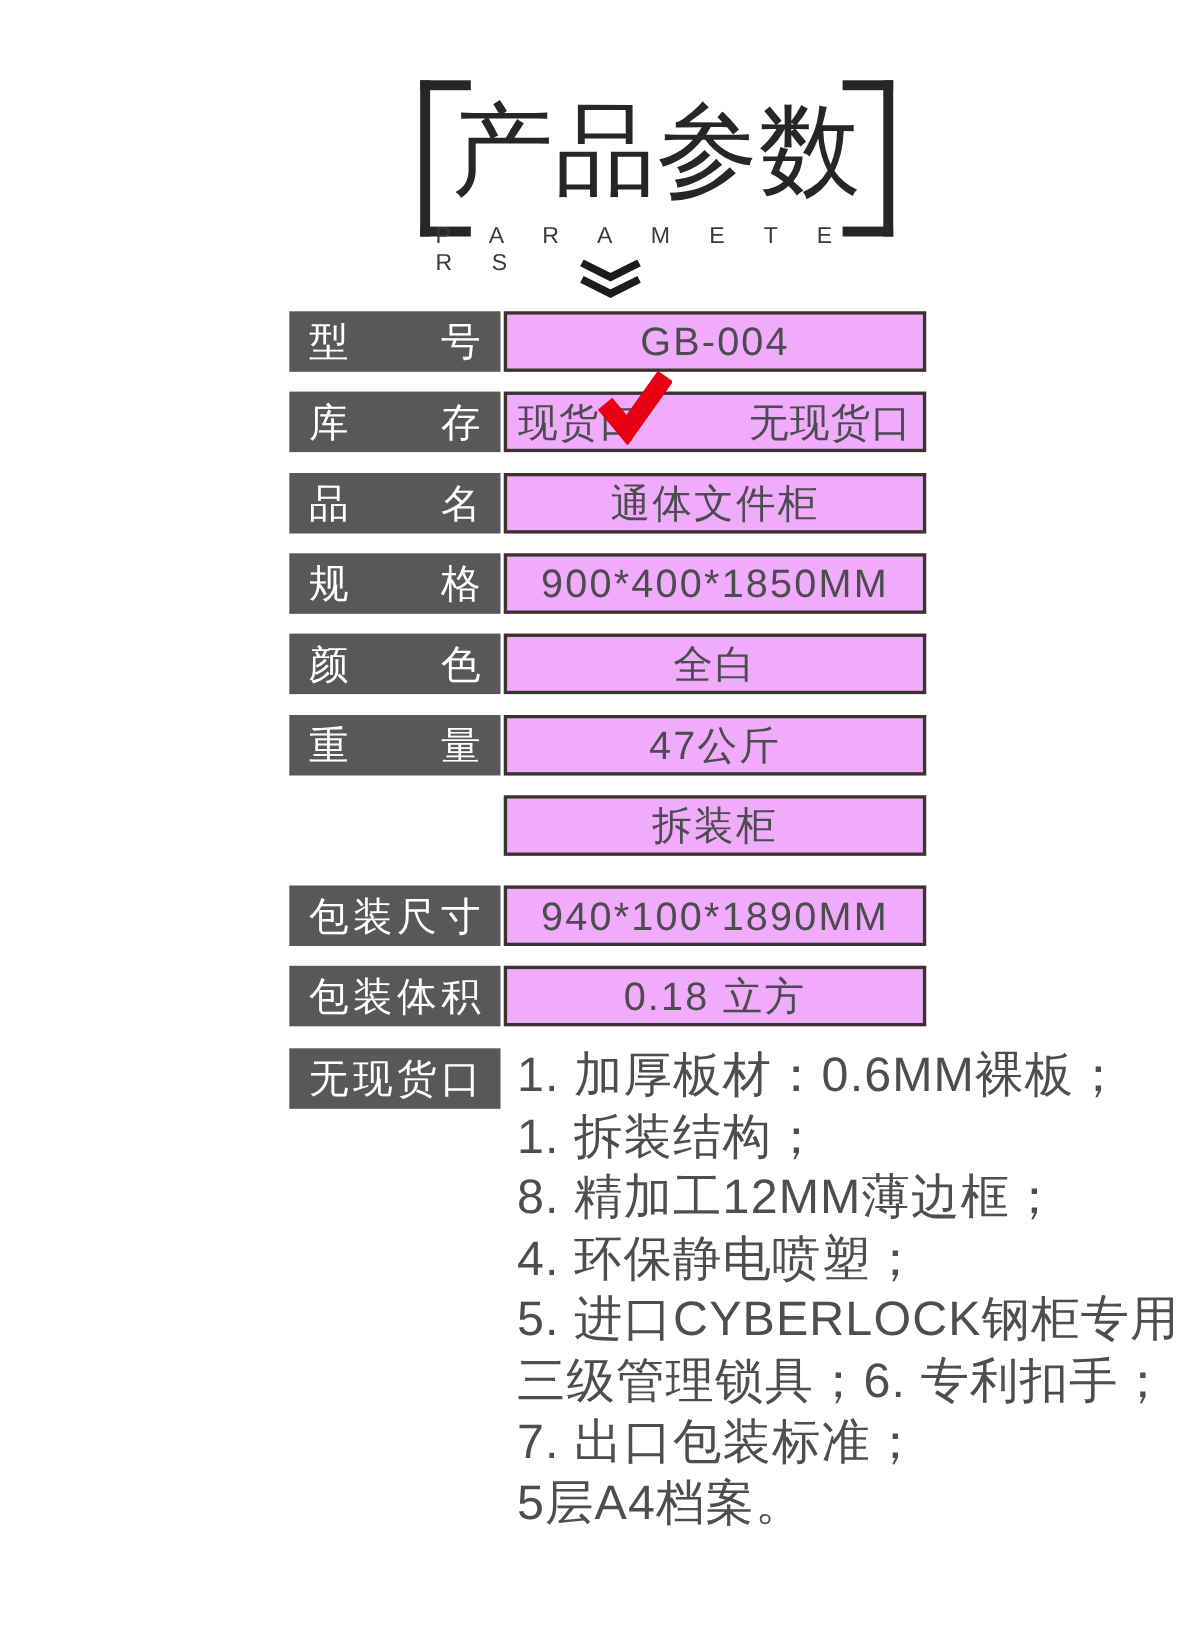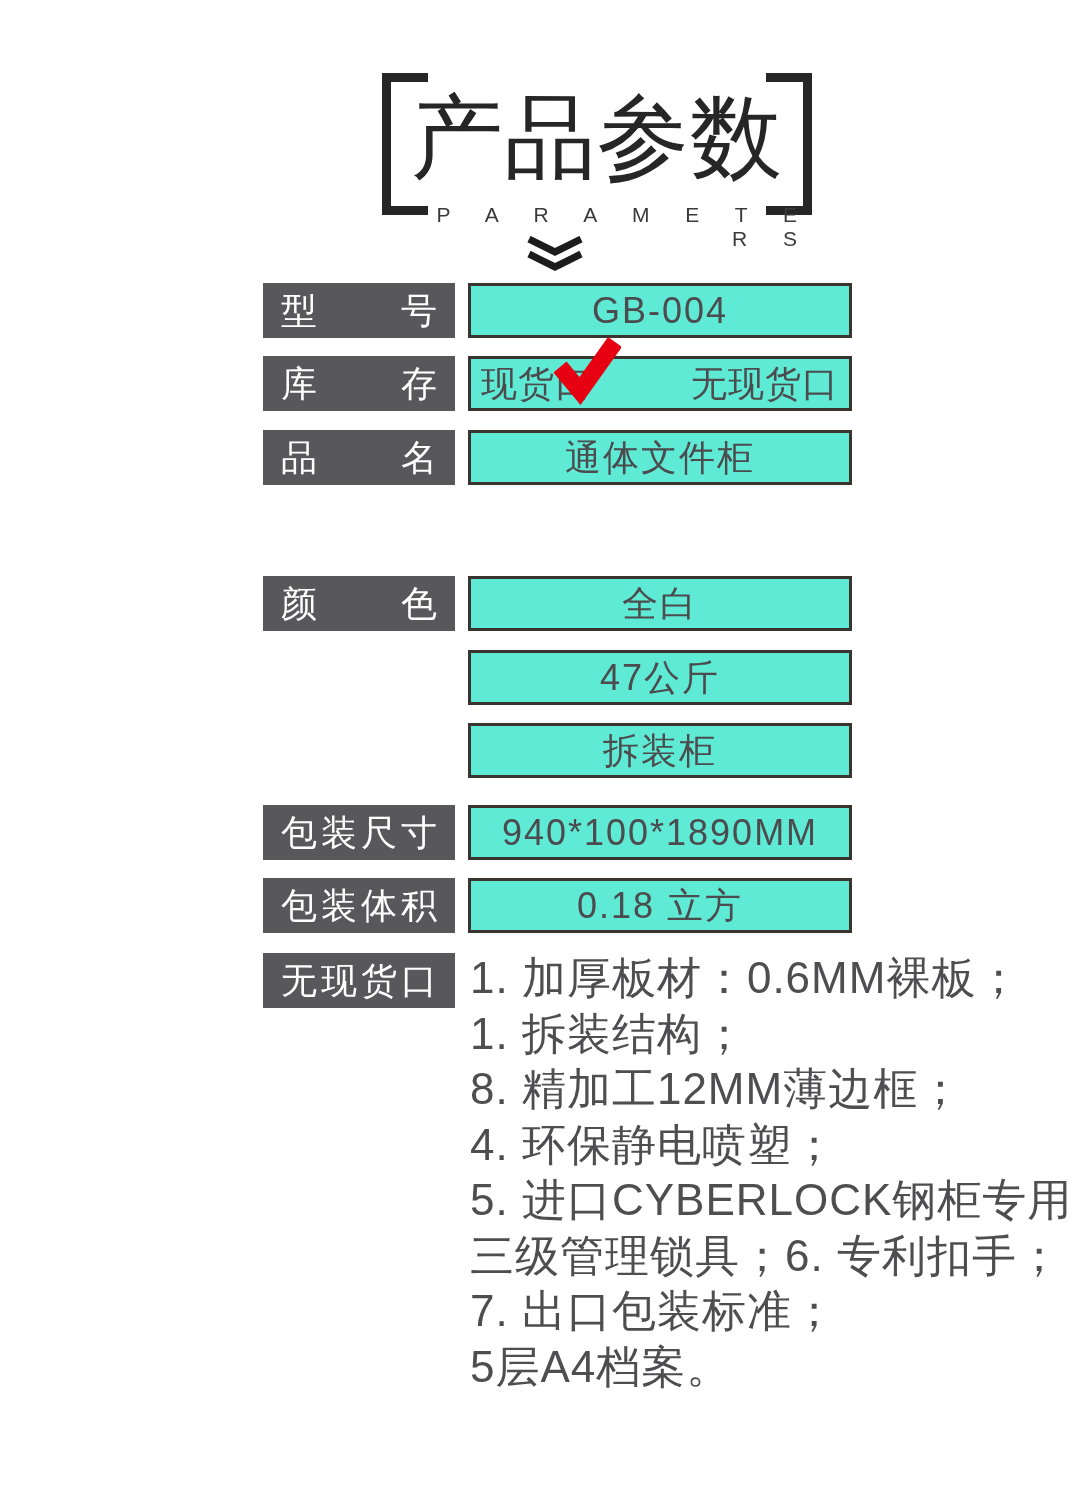--- a/index.html
+++ b/index.html
@@ -19,34 +19,34 @@
   
   .title-block{position:absolute;left:343px;top:73px;width:430px;height:142px;margin-left:39px;}
   .bracket{position:absolute;top:0;width:46px;height:142px;box-sizing:border-box;}
   .bracket.left{left:0;border-left:9px solid var(--title-color);border-top:9px solid var(--title-color);border-bottom:9px solid var(--title-color);}
   .bracket.right{right:0;border-right:9px solid var(--title-color);border-top:9px solid var(--title-color);border-bottom:9px solid var(--title-color);}
   .main-title{
     position:absolute;left:0;right:0;top:4px;height:120px;line-height:120px;
     text-align:center;font-size:92px;font-weight:500;color:var(--title-color);letter-spacing:1px;
   }
   .sub-title{
-    position:absolute;left:14px;right:0;top:130px;text-align:right;
+    position:absolute;left:14px;right:0;top:130px;text-align:left;
     font-size:21px;letter-spacing:15px;color:var(--subtitle-color);font-weight:400;
   }
   .chevron{position:absolute;left:524px;top:236px;width:62px;height:36px;}
   
   .spec-row{position:absolute;left:263px;width:687px;height:55px;}
   .spec-label{
     position:absolute;left:0;top:0;width:192px;height:55px;box-sizing:border-box;
     background:var(--label-bg);color:#ffffff;font-size:36px;line-height:55px;
     padding:0 18px;text-align:justify;text-align-last:justify;
   }
   .spec-value{
-    position:absolute;left:205px;top:0;width:384px;height:55px;box-sizing:border-box;
-    background:#5eead4;border:3px solid var(--value-border);
+    position:absolute;left:195px;top:0;width:384px;height:55px;box-sizing:border-box;
+    background:#f0abfc;border:3px solid var(--value-border);
     font-size:36px;line-height:49px;letter-spacing:2px;color:var(--value-text);
     text-align:center;white-space:nowrap;
   }
   .spec-value.stock{
     display:flex;justify-content:space-between;align-items:center;
     padding:0 10px;text-align:left;letter-spacing:1px;
   }
   .stock-option{position:relative;display:inline-block;}
   .check-icon{position:absolute;left:72px;top:-24px;width:68px;height:70px;pointer-events:none;}
   
@@ -92,27 +92,32 @@
         <span>无现货口</span>
       </span>
     </div>
   </div>
 
   <div class="spec-row" style="top:430px">
     <div class="spec-label">品名</div>
     <div class="spec-value">通体文件柜</div>
   </div>
 
+  <div class="spec-row" style="top:503px">
+    <div class="spec-label">规格</div>
+    <div class="spec-value">900*400*1850MM</div>
+  </div>
 
   <div class="spec-row" style="top:576px">
     <div class="spec-label">颜色</div>
     <div class="spec-value">全白</div>
   </div>
 
   <div class="spec-row" style="top:650px">
+    <div class="spec-label">重量</div>
     <div class="spec-value">47公斤</div>
   </div>
 
   <div class="spec-row" style="top:723px">
     <div class="spec-value">拆装柜</div>
   </div>
 
   <div class="spec-row" style="top:805px">
     <div class="spec-label">包装尺寸</div>
     <div class="spec-value">940*100*1890MM</div>

